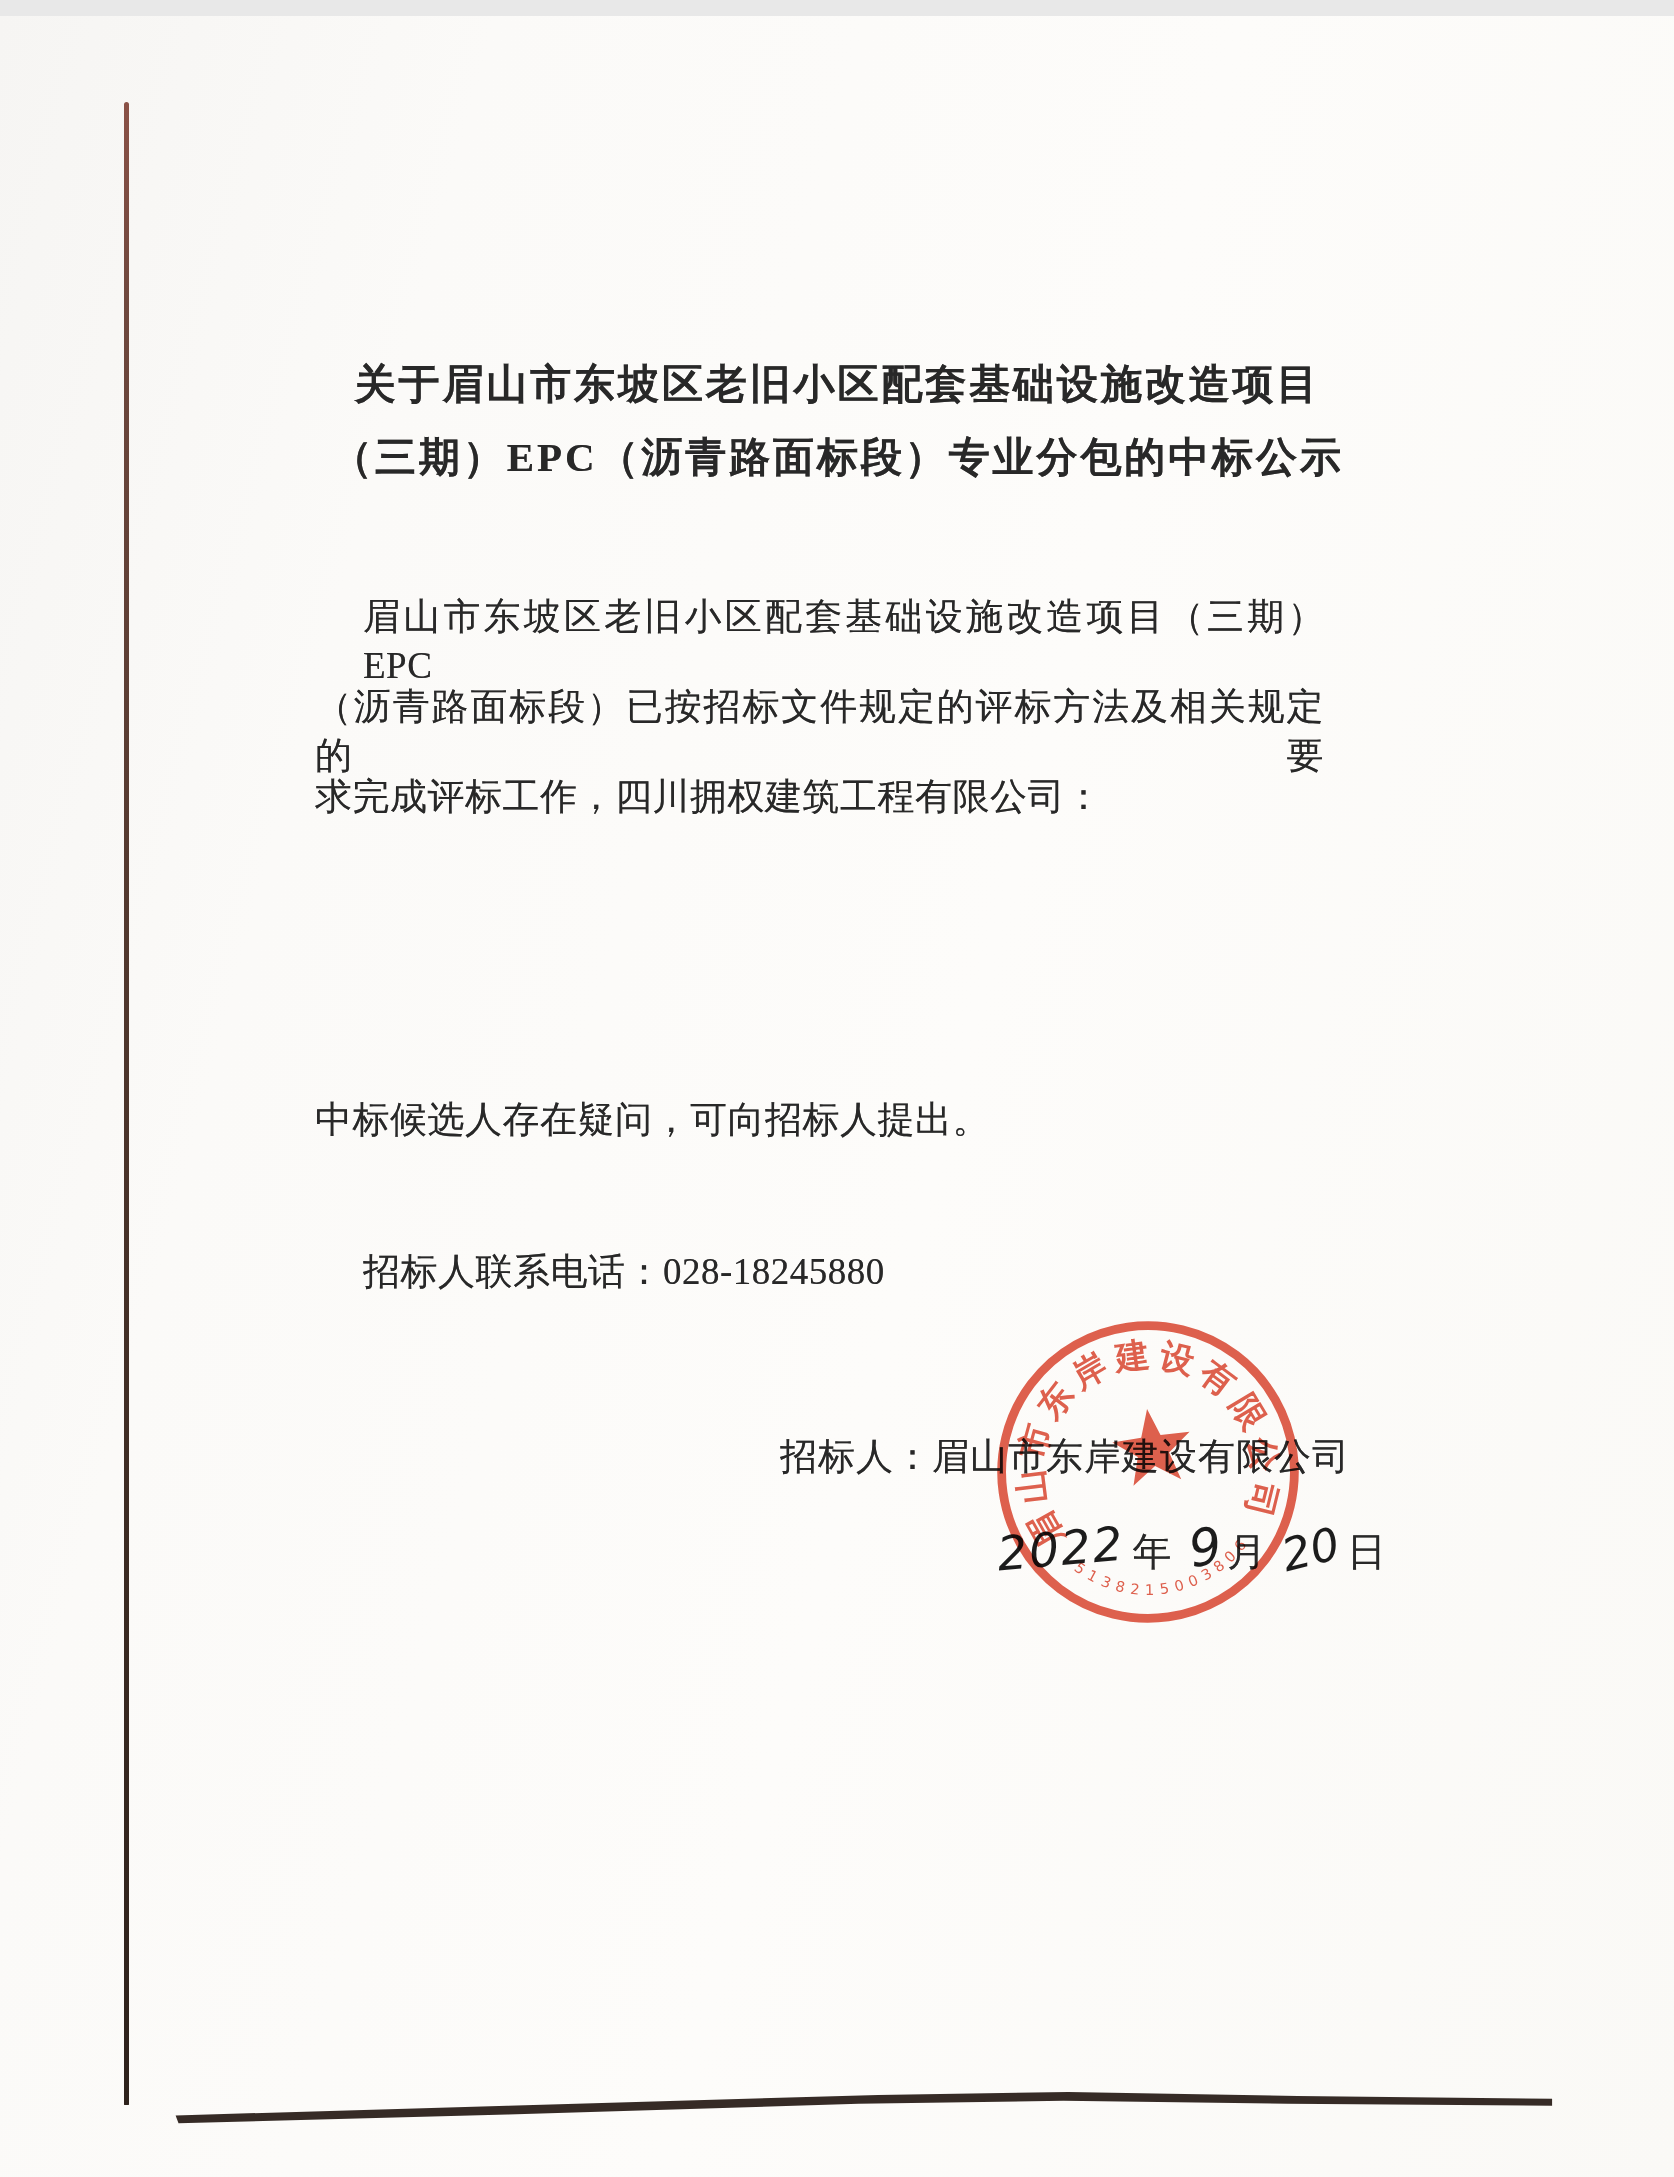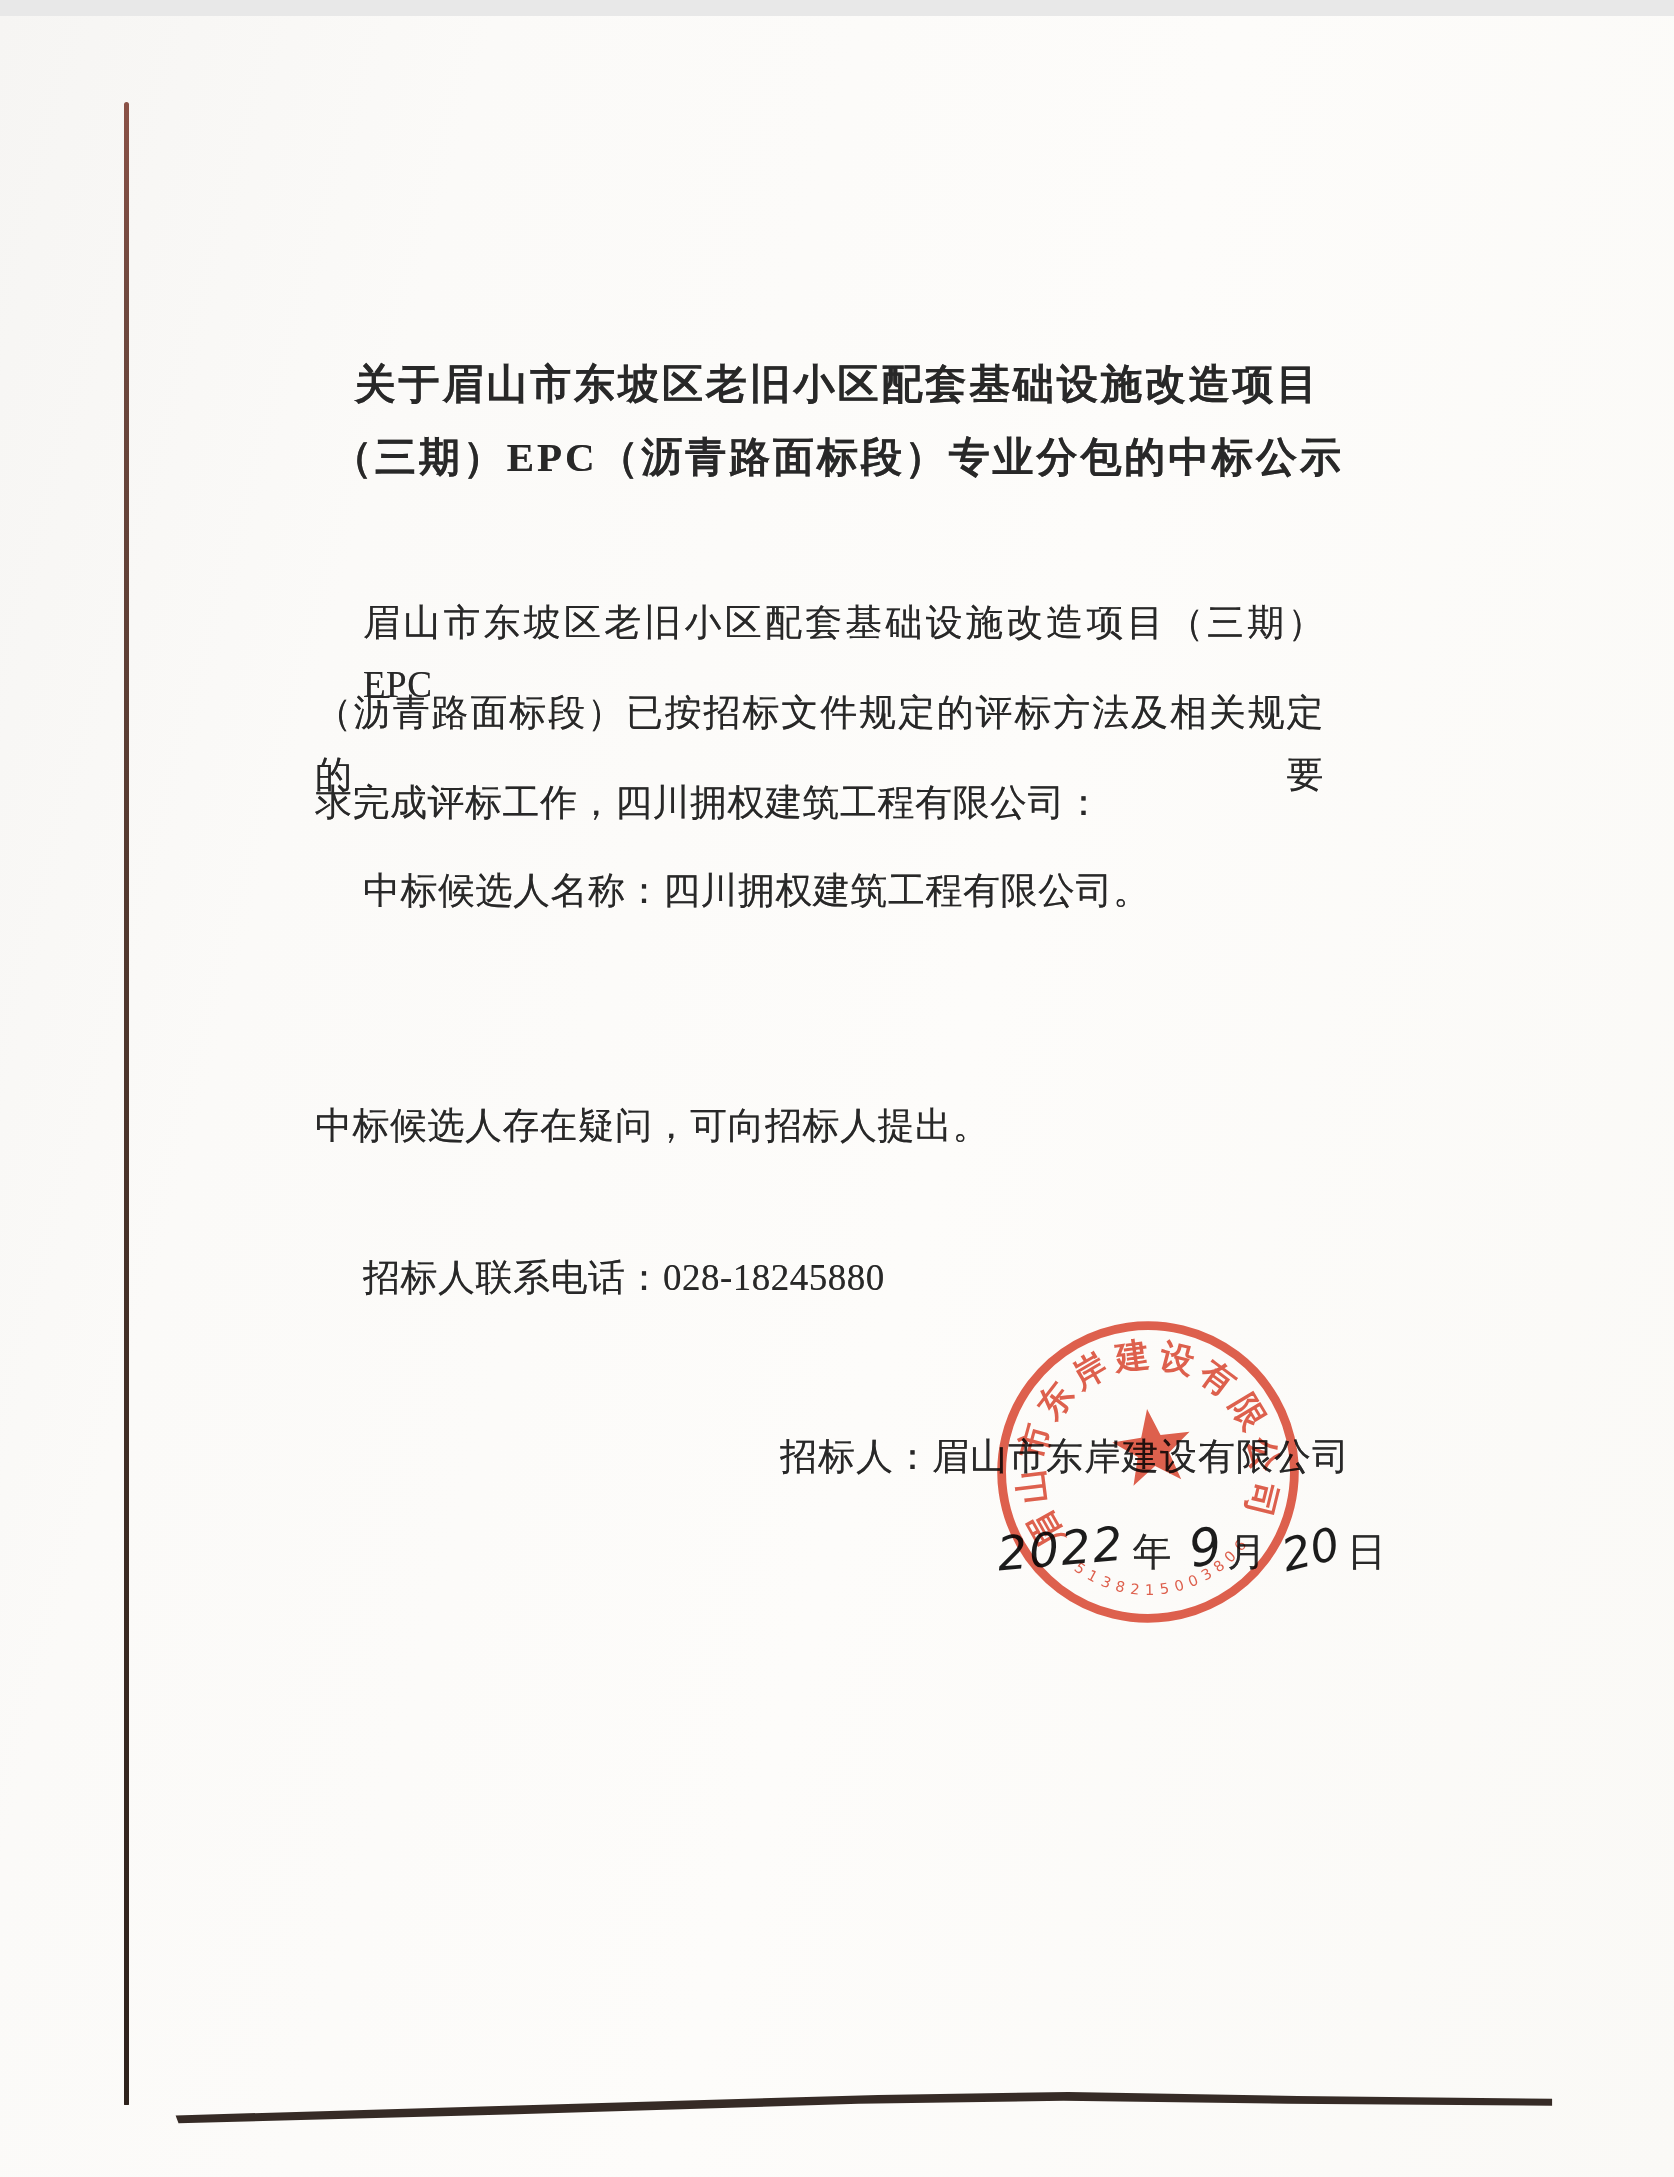--- a/index.html
+++ b/index.html
@@ -24,21 +24,21 @@
     position:absolute;left:0;width:100%;
     text-align:center;font-size:41px;font-weight:bold;
     letter-spacing:2.9px;white-space:nowrap;
     text-shadow:0 0 0.6px rgba(40,40,40,0.65);
   }
   .t1{top:341px}
   .t2{top:414px}
   
   .bline{
     position:absolute;left:315px;width:1009px;
-    font-size:37px;line-height:62px;
+    font-size:37px;line-height:49px;
     white-space:nowrap;letter-spacing:0.5px;
     text-shadow:0 0 0.6px rgba(40,40,40,0.6);
   }
   .just{white-space:normal;text-align:justify;text-align-last:justify;}
   .ind{padding-left:48px;width:962px;}
   .y1{top:576px}.y2{top:666px}.y3{top:756px}
   .y4{top:844px}.y5{top:933px}.y6{top:1079px}
   .ycontact{top:1231px}
   .sig{
     position:absolute;left:780px;top:1416px;
@@ -73,21 +73,20 @@
 <div class="page">
 
   <div class="edge-left"></div>
 
   <div class="title-line t1">关于眉山市东坡区老旧小区配套基础设施改造项目</div>
   <div class="title-line t2">（三期）EPC（沥青路面标段）专业分包的中标公示</div>
 
   <div class="bline just ind y1">眉山市东坡区老旧小区配套基础设施改造项目（三期）EPC</div>
   <div class="bline just y2">（沥青路面标段）已按招标文件规定的评标方法及相关规定的要</div>
   <div class="bline y3">求完成评标工作，四川拥权建筑工程有限公司：</div>
-  <div class="bline ind y4">中标候选人名称：四川拥权建筑工程有限公司。</div>
   <div class="bline y6">中标候选人存在疑问，可向招标人提出。</div>
   <div class="bline ind ycontact">招标人联系电话：028-18245880</div>
 
   <div class="sig"><span>招标人：</span><span>眉山市东岸建设有限公司</span></div>
 
   <div class="dateline">
     <span class="hand hy">2022</span><span class="dlabel">年</span><span class="hand hm">9</span><span class="dlabel">月</span><span class="hand hd">20</span><span class="dlabel">日</span>
   </div>
 
   <svg class="seal" viewBox="0 0 330 330">

